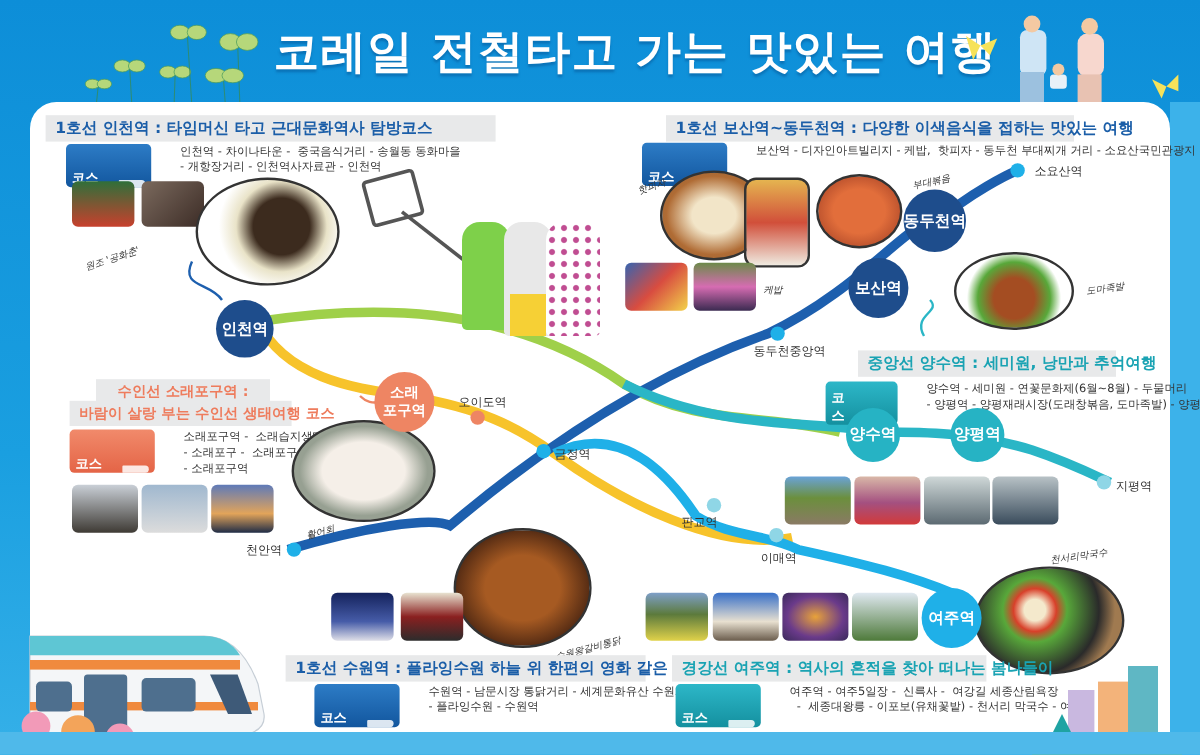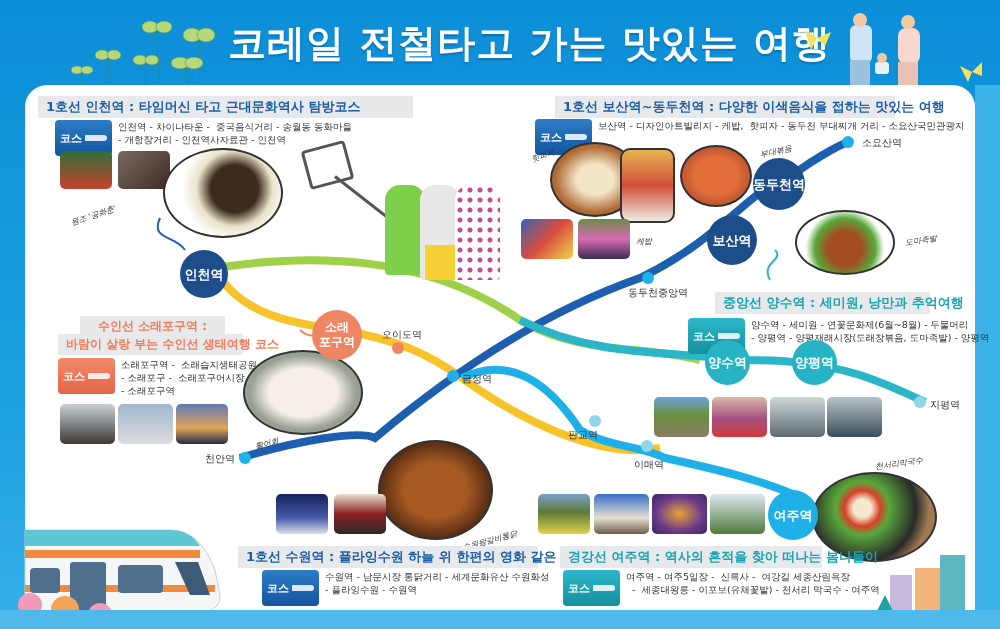--- a/index.html
+++ b/index.html
@@ -8,26 +8,26 @@
   .title { position: absolute; left: 228px; top: 18px; font-size: 38px; font-weight: bold; color: #fff; letter-spacing: 1px; text-shadow: 0 2px 2px rgba(0,60,120,.35); white-space: nowrap; }
   .board { position: absolute; left: 25px; top: 85px; width: 950px; height: 525px; background: #fff; border-radius: 22px 22px 0 0; }
   .rightbar { position: absolute; right: 0; top: 85px; width: 25px; height: 544px; background: #3cb2ea; }
   .floor { position: absolute; left: 0; bottom: 0; width: 1000px; height: 19px; background: #4fb9ea; }
 
   .sec-title { position: absolute; background: #e8e9ea; font-weight: bold; white-space: nowrap; padding: 2px 8px; font-size: 13px; }
   .blue-t { color: #1b5ea8; }
   .orange-t { color: #ee7c5d; }
   .teal-t { color: #1aa3b3; }
   .course { position: absolute; display: flex; align-items: flex-start; gap: 6px; }
-  .badge { display: inline-flex; align-items: center; gap: 3px; height: 36px; padding: 0 5px; border-radius: 4px; color: #fff; font-size: 11px; font-weight: bold; }
+  .badge { display: inline-flex; align-items: flex-end; gap: 17px; height: 36px; padding: 0 5px; border-radius: 4px; color: #fff; font-size: 11px; font-weight: bold; }
   .badge .train { width: 22px; height: 6px; border-radius: 1px 4px 4px 1px; background: #fff; opacity: .85; }
   .b-blue { background: linear-gradient(#2d7cc6, #12569e); }
   .b-orange { background: linear-gradient(#f18a6b, #e46446); }
   .b-teal { background: linear-gradient(#2db7c8, #14909f); }
-  .route { font-size: 9.5px; color: #333; line-height: 13px; white-space: pre; }
+  .route { font-size: 9.5px; color: #333; line-height: 13px; white-space: pre; margin-left: 18px; }
 
   svg.map { position: absolute; left: 0; top: 0; }
   .st { position: absolute; border-radius: 50%; color: #fff; font-weight: bold; display: flex; align-items: center; justify-content: center; text-align: center; line-height: 15px; font-size: 13px; }
   .st-navy { background: #1e4d8c; }
   .st-orange { background: #ee8563; }
   .st-teal { background: #26b3c4; }
   .mini { position: absolute; font-size: 10px; color: #333; white-space: nowrap; }
   .hand { position: absolute; font-size: 8px; color: #333; font-style: italic; white-space: nowrap; }
 
   .photo { position: absolute; border-radius: 5px; }

